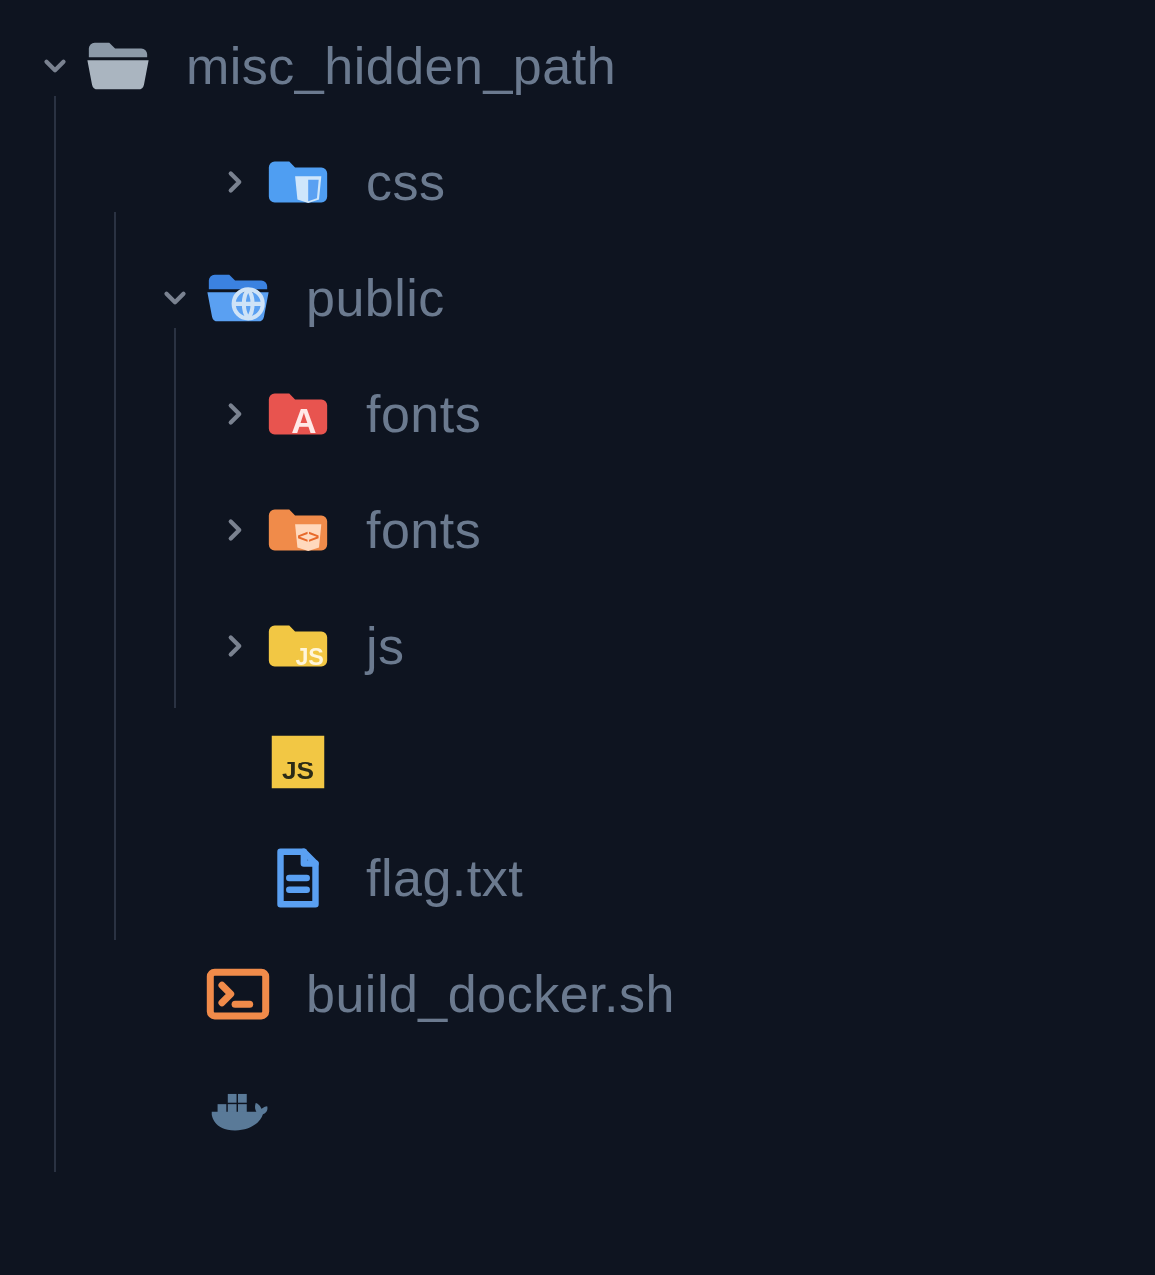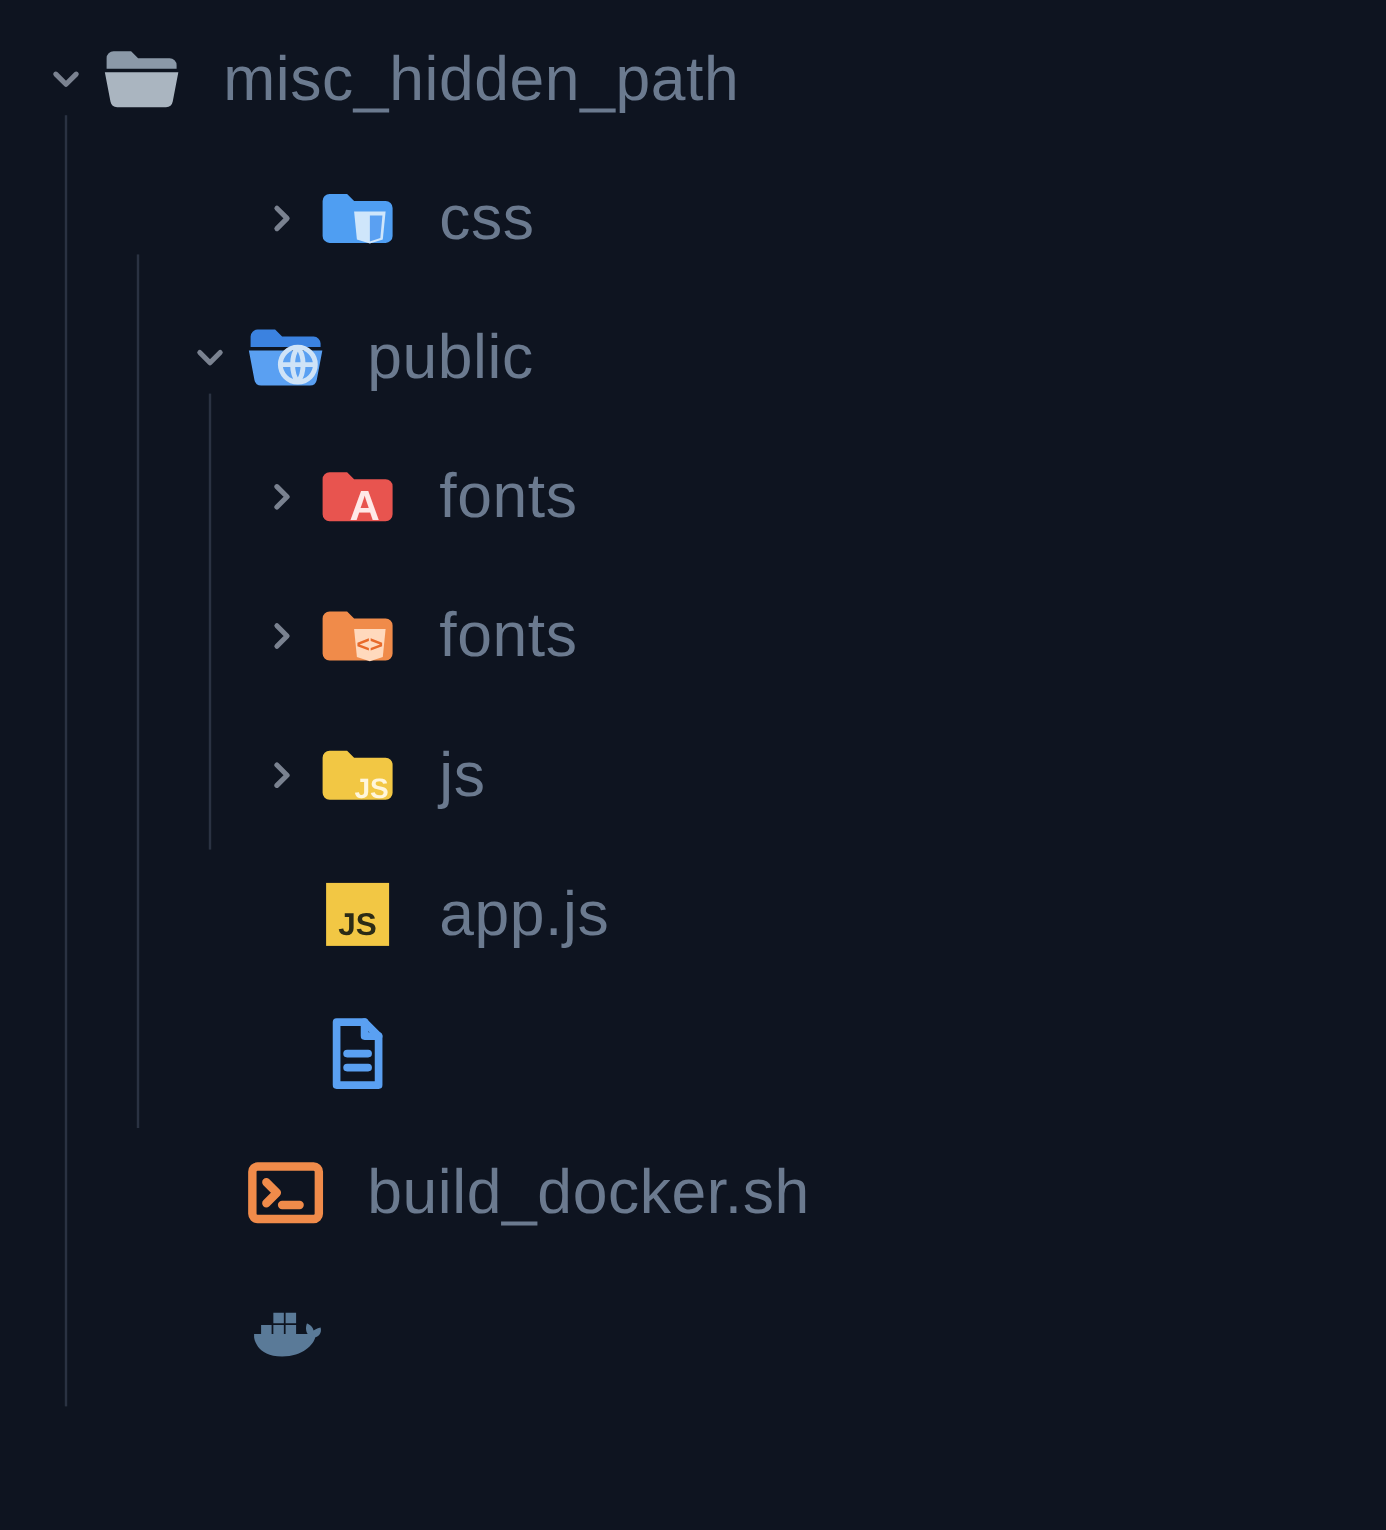--- a/index.html
+++ b/index.html
@@ -178,35 +178,35 @@
     <span class="indent"></span>
       <span class="indent"></span>
       <span class="indent"></span>
     <span class="chev spacer"></span>
     <span class="ico">
       <svg viewBox="0 0 24 24">
         <rect x="3" y="3" width="18" height="18" fill="#f2c744"></rect>
         <text x="12" y="18" font-family="Arial" font-size="9" font-weight="800" fill="#2b2b16" text-anchor="middle">JS</text>
       </svg>
     </span>
-    <span class="lbl">app.js</span>
   </div>
 
   <div class="row">
     <span class="indent"></span>
       <span class="indent"></span>
       <span class="indent"></span>
     <span class="chev spacer"></span>
     <span class="ico">
       <svg viewBox="0 0 24 24" fill="none" stroke="#5aa0f2" stroke-width="2.2" stroke-linejoin="round" stroke-linecap="round">
         <path d="M6 3h8l4 4v14H6z"></path>
         <path d="M14 3v4h4"></path>
         <path d="M9 12h6M9 16h6"></path>
       </svg>
     </span>
+    <span class="lbl">flag.txt</span>
   </div>
 
   <div class="row">
     <span class="indent"></span>
       <span class="indent"></span>
     <span class="chev spacer"></span>
     <span class="ico">
       <svg viewBox="0 0 24 24">
         <rect x="2.5" y="4.5" width="19" height="15" rx="1.5" fill="none" stroke="#f08b4a" stroke-width="2.4"></rect>
         <path d="M6.5 9l3 3-3 3" fill="none" stroke="#f08b4a" stroke-width="2.4" stroke-linecap="round" stroke-linejoin="round"></path>

